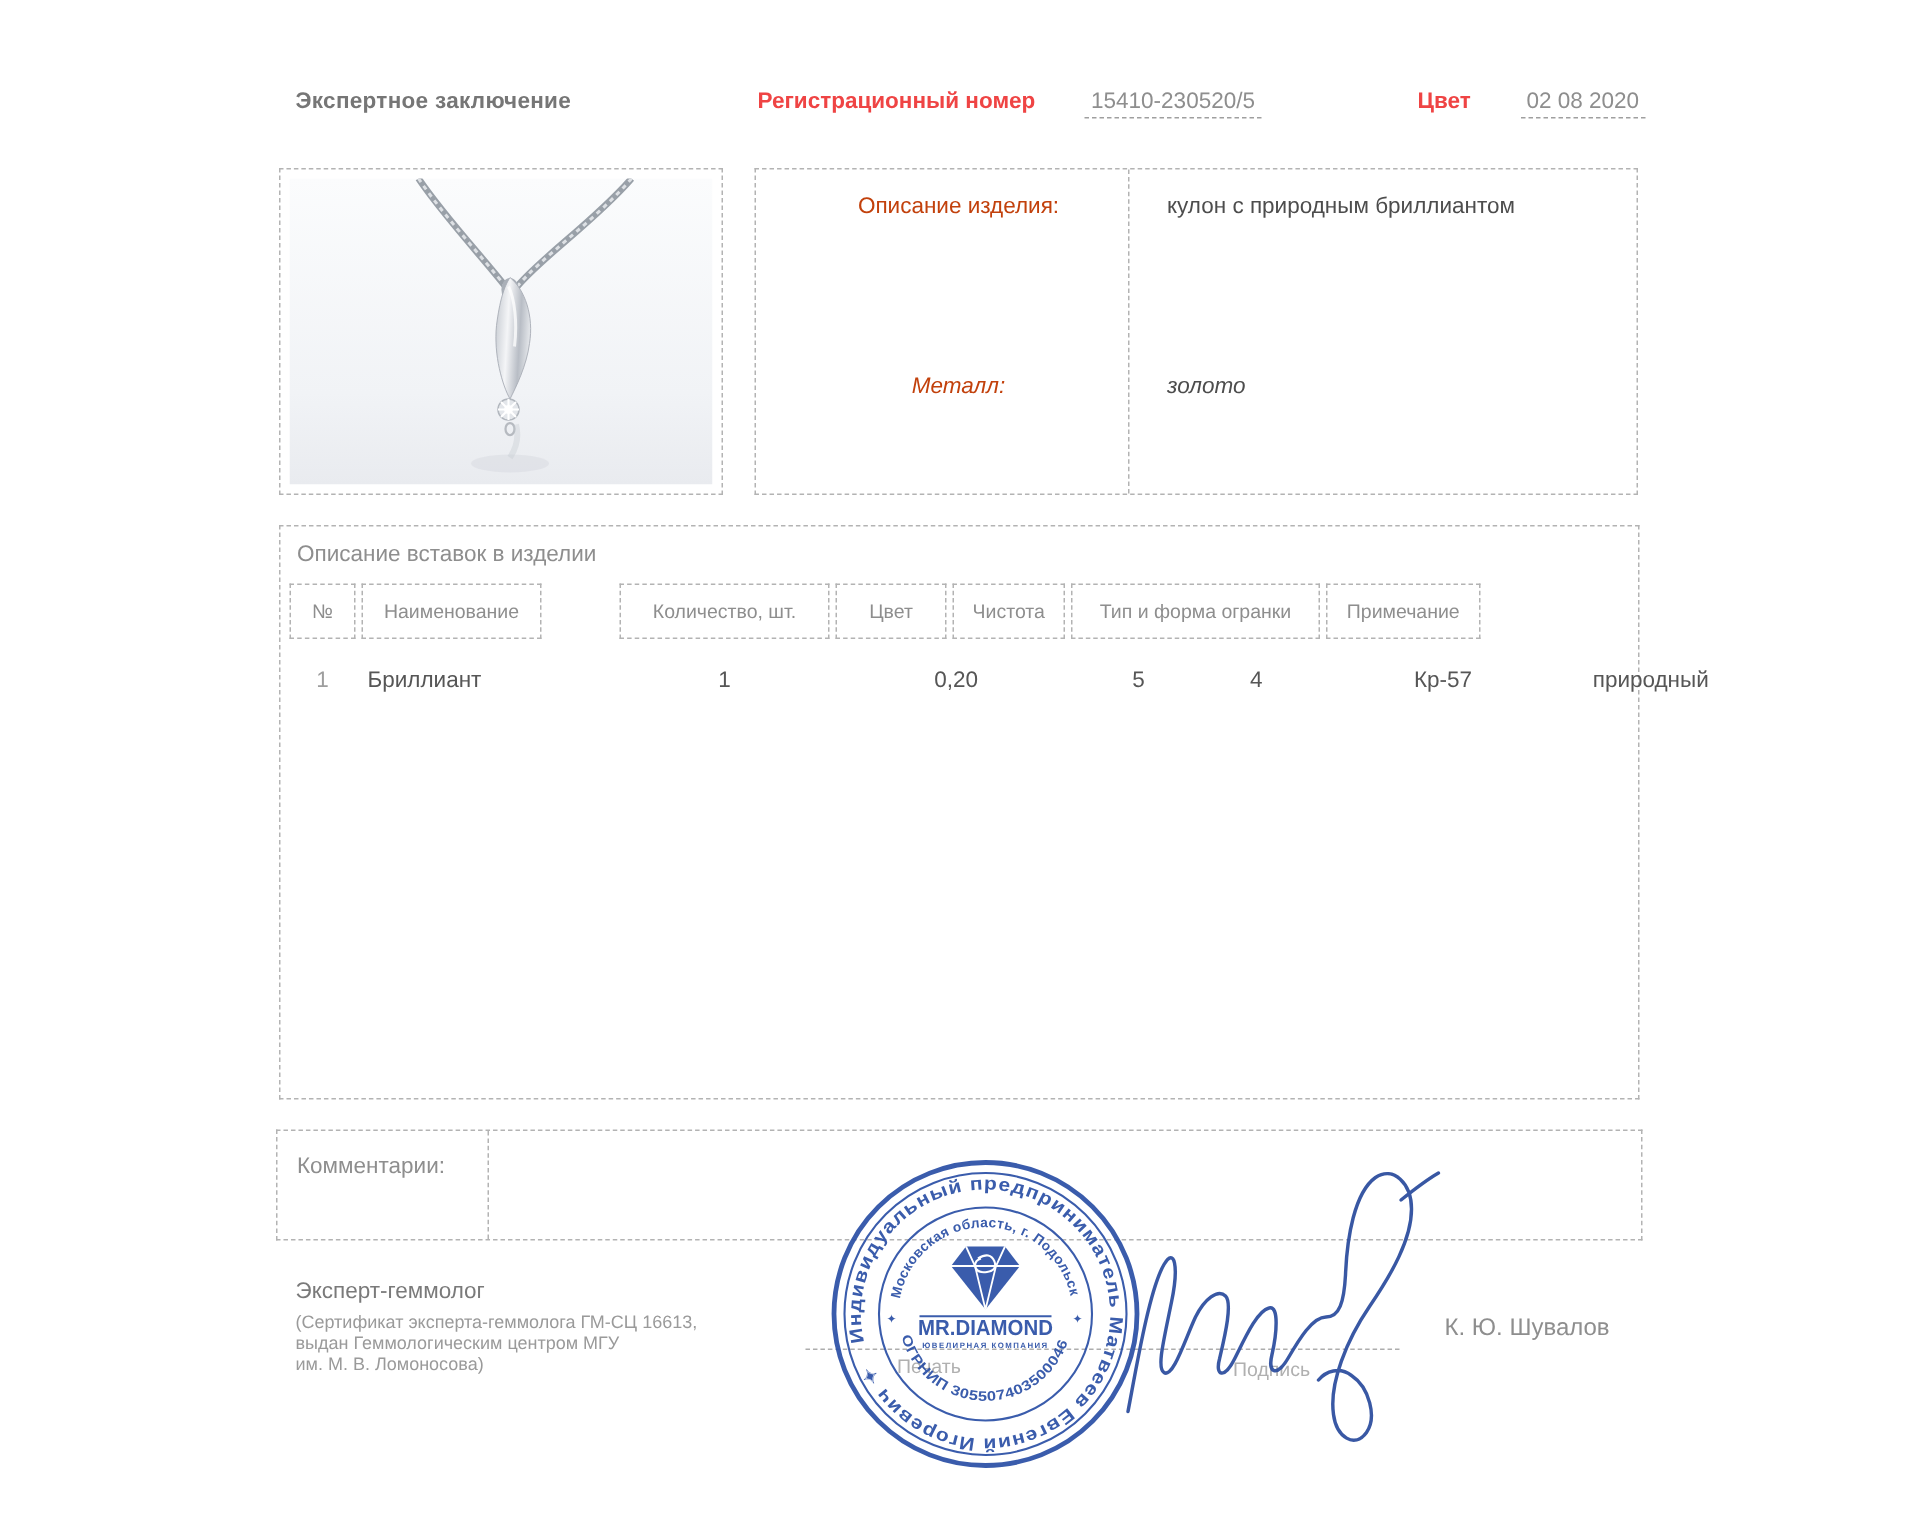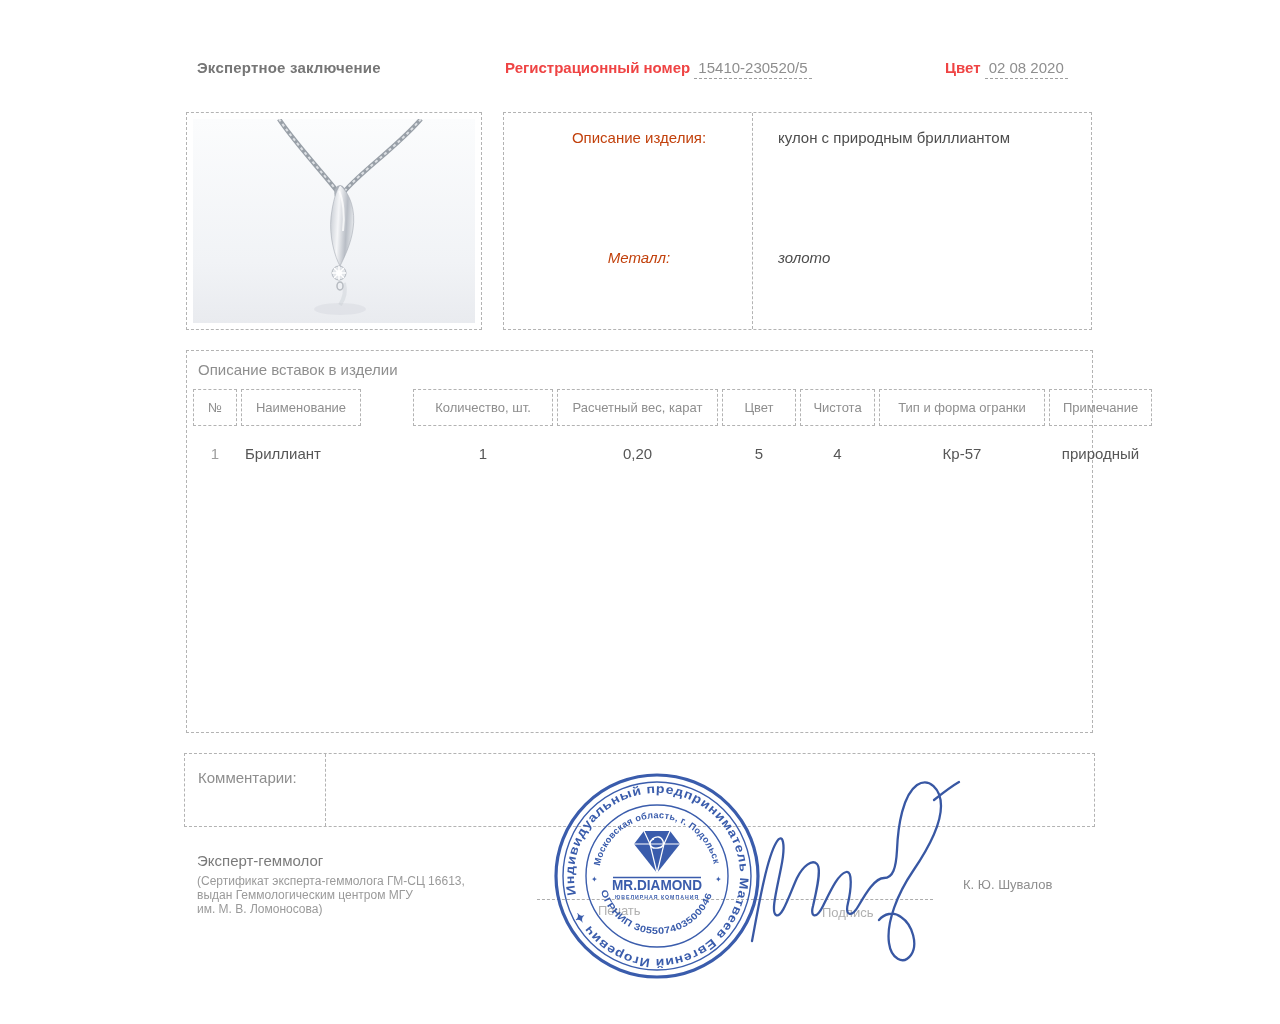--- a/index.html
+++ b/index.html
@@ -1,20 +1,20 @@
 <!DOCTYPE html>
 <html><head>
 <meta charset="utf-8">
 <style>
   html,body{margin:0;padding:0;background:#ffffff;}
   body{width:1280px;height:1024px;position:relative;font-family:"Liberation Sans",sans-serif;
        -webkit-font-smoothing:antialiased;}
   .abs{position:absolute;}
   .b{font-weight:bold;color:#ef4444;}
-  .u{color:#8e8e8e;border-bottom:1px dashed #9f9f9f;padding:0 4px 2px 4px;}
+  .u{color:#8e8e8e;border-bottom:1px dashed #9f9f9f;padding:0 4px 2px 4px;margin-left:29px;}
   .dbox{position:absolute;border:1px dashed #b3b3b3;box-sizing:border-box;}
   .hdr-title{left:197px;top:59px;font-size:15px;font-weight:bold;color:#767676;letter-spacing:.2px;}
   .hdr-reg{left:505px;top:59px;font-size:15px;}
   .hdr-date{left:945px;top:59px;font-size:15px;}
   
   .drow{position:absolute;left:11px;font-size:15px;width:560px;}
   .drow .dl{display:inline-block;width:248px;color:#c2410c;vertical-align:top;text-align:center;}
   .drow .dv{display:inline-block;color:#4d4d4d;padding-left:15px;vertical-align:top;}
   
   .inserts-title{position:absolute;left:11px;top:10px;font-size:15px;color:#8e8e8e;}
@@ -26,21 +26,21 @@
          justify-content:center;font-size:15px;color:#565656;}
   .c0{width:44px;} .c1{width:120px;} .c2{width:140px;margin-left:48px;} .c3{width:161px;}
   .c4{width:74px;} .c5{width:75px;} .c6{width:166px;} .c7{width:103px;}
   .dcell.c0{color:#9e9e9e;}
   .dcell.c1{justify-content:flex-start;padding-left:4px;}
   
   .expert-title{left:197px;top:852px;font-size:15px;color:#7a7a7a;}
   .cert{left:197px;font-size:12px;color:#9a9a9a;line-height:14px;}
   .signline{left:537px;top:899px;width:396px;border-top:1px dashed #adadad;z-index:1;}
   .linelabel{font-size:13px;color:#b0b0b0;z-index:1;}
-  .expert-name{left:963px;top:877px;font-size:13px;color:#8e8e8e;z-index:1;}
+  .expert-name{left:963px;top:877px;font-size:16px;color:#8e8e8e;z-index:1;}
   .stampwrap{left:547px;top:766px;z-index:2;}
   .sigwrap{left:718px;top:756px;z-index:3;}
   svg text{font-family:"Liberation Sans",sans-serif;}
 </style>
 </head>
 <body>
 
 <div class="page">
 
   <div class="abs hdr-title">Экспертное заключение</div>
@@ -99,21 +99,20 @@
       <span class="dl">Металл:</span><span class="dv">золото</span>
     </div>
   </div>
 
   <div class="dbox" style="left:186px;top:350px;width:907px;height:383px;text-align:center;">
     <div class="inserts-title">Описание вставок в изделии</div>
     <div class="thead">
       <div class="hcell c0">№</div>
       <div class="hcell c1">Наименование</div>
       <div class="hcell c2">Количество, шт.</div>
-      <div class="hcell c3">Расчетный вес, карат</div>
       <div class="hcell c4">Цвет</div>
       <div class="hcell c5">Чистота</div>
       <div class="hcell c6">Тип и форма огранки</div>
       <div class="hcell c7">Примечание</div>
     </div>
     <div class="trow">
       <div class="dcell c0">1</div>
       <div class="dcell c1">Бриллиант</div>
       <div class="dcell c2">1</div>
       <div class="dcell c3">0,20</div>

